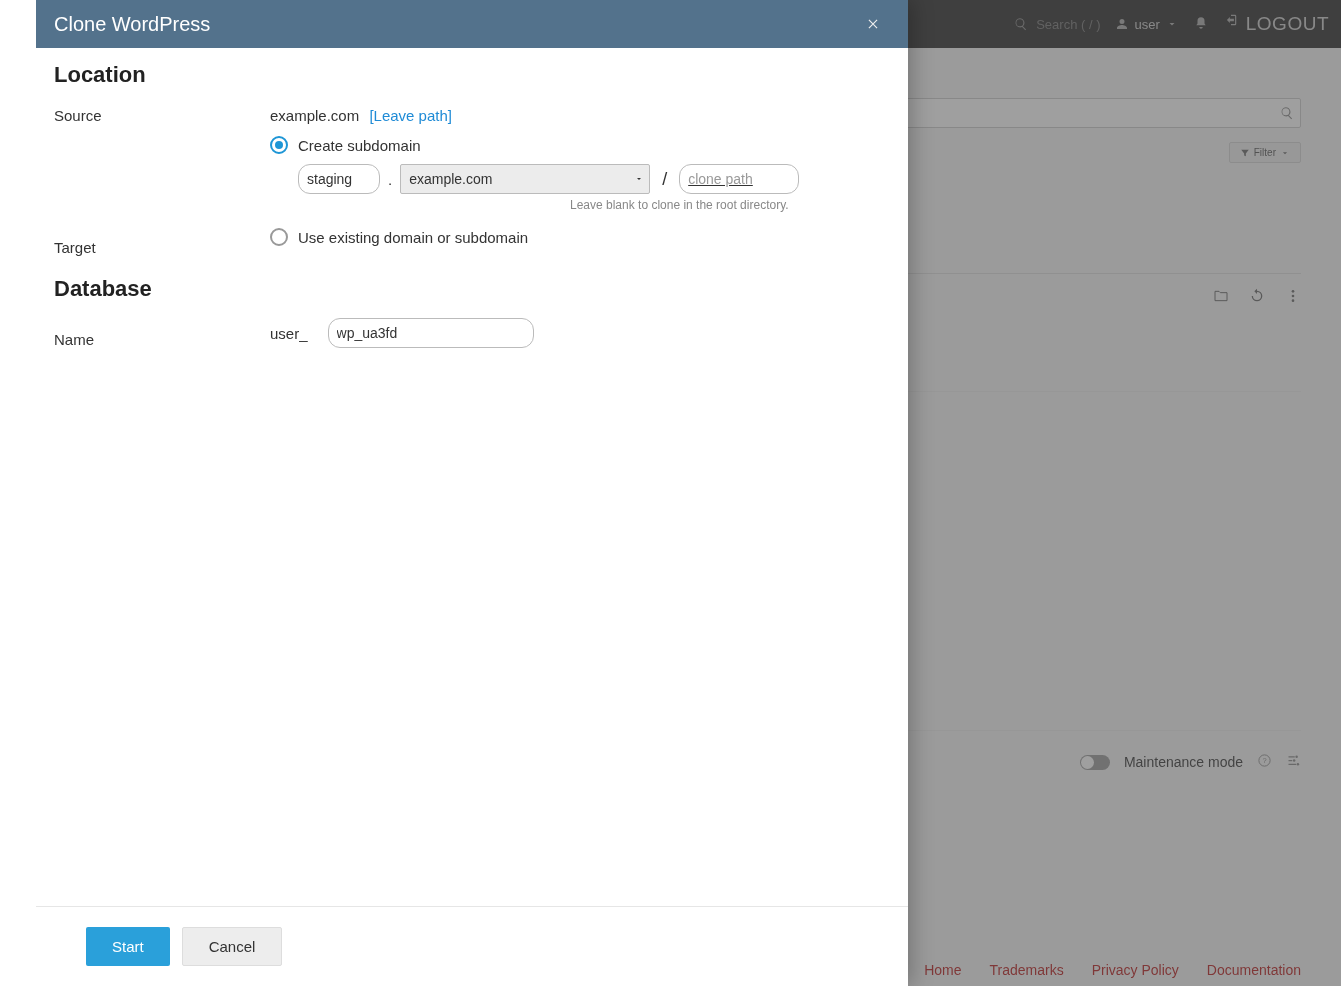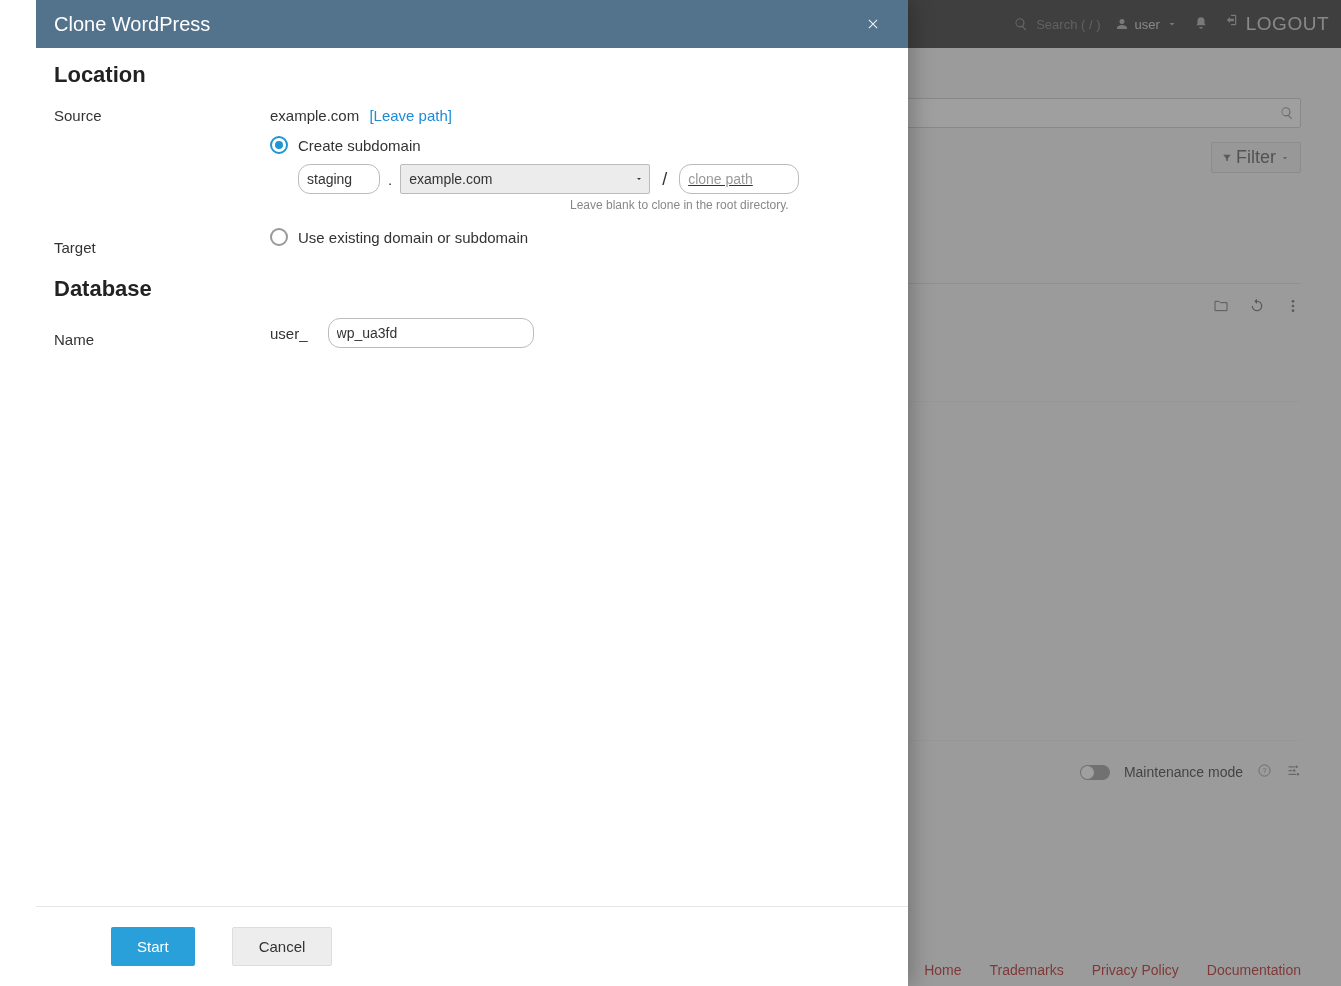--- a/index.html
+++ b/index.html
@@ -15,21 +15,21 @@
   .search-wrap span { color: #777; font-size: 13px; }
   .user-wrap { display: flex; align-items: center; gap: 6px; font-size: 13px; }
   .user-wrap svg { width: 12px; height: 12px; fill: #aaa; }
   .bell svg { width: 14px; height: 14px; fill: #aaa; }
   .logout-wrap { display: flex; align-items: flex-start; gap: 8px; font-size: 19px; letter-spacing: .5px; }
   .logout-wrap svg { width: 14px; height: 14px; fill: #aaa; }
 
   .bg-content { padding: 0 40px; }
   .bg-searchbar { margin-top: 50px; height: 30px; border: 1px solid #ccc; background: #fff; border-radius: 2px; display: flex; align-items: center; padding: 0 6px; justify-content: flex-end; }
   .bg-searchbar svg { width: 14px; height: 14px; fill: #888; }
-  .filter-btn { float: right; margin-top: 14px; border: 1px solid #d5d5d5; background: #efefef; padding: 4px 10px; font-size: 18px; color: #555; border-radius: 2px; display: inline-flex; align-items: center; gap: 4px; }
+  .filter-btn { float: right; margin-top: 14px; border: 1px solid #d5d5d5; background: #efefef; padding: 4px 10px; font-size: 10px; color: #555; border-radius: 2px; display: inline-flex; align-items: center; gap: 4px; }
   .filter-btn svg { width: 10px; height: 10px; fill: #666; }
   .clearfix { clear: both; }
 
   .bg-divider { border-top: 1px solid #ddd; margin: 110px 0 0 0; }
   .bg-row { padding: 14px 0; display: flex; justify-content: flex-end; gap: 20px; color: #666; }
   .bg-row svg { width: 16px; height: 16px; fill: #666; }
   .bg-divider2 { border-top: 1px solid #eee; margin-top: 70px; }
 
   .tools { margin-top: 22px; }
   .tools-link { color: #00688b; font-size: 14px; }
@@ -97,21 +97,20 @@
   .db-row .field { display: flex; align-items: center; gap: 20px; }
   .prefix { font-size: 15px; }
   .txt-input.db { width: 206px; }
 
   .modal-footer {
     border-top: 1px solid #e6e6e6; padding: 20px 50px; display: flex; gap: 12px;
   }
   .btn {
     padding: 10px 26px; font-size: 15px; border: 0; border-radius: 2px; cursor: pointer;
     font-family: inherit;
-    margin-left: 25px;
   }
   .btn.primary { background: #2aa0da; color: #fff; }
   .btn.secondary { background: #ededed; color: #333; border: 1px solid #ddd; }
 </style>
 </head>
 <body>
 
 <div class="bg">
   <div class="topbar">
     <div class="search-wrap">

